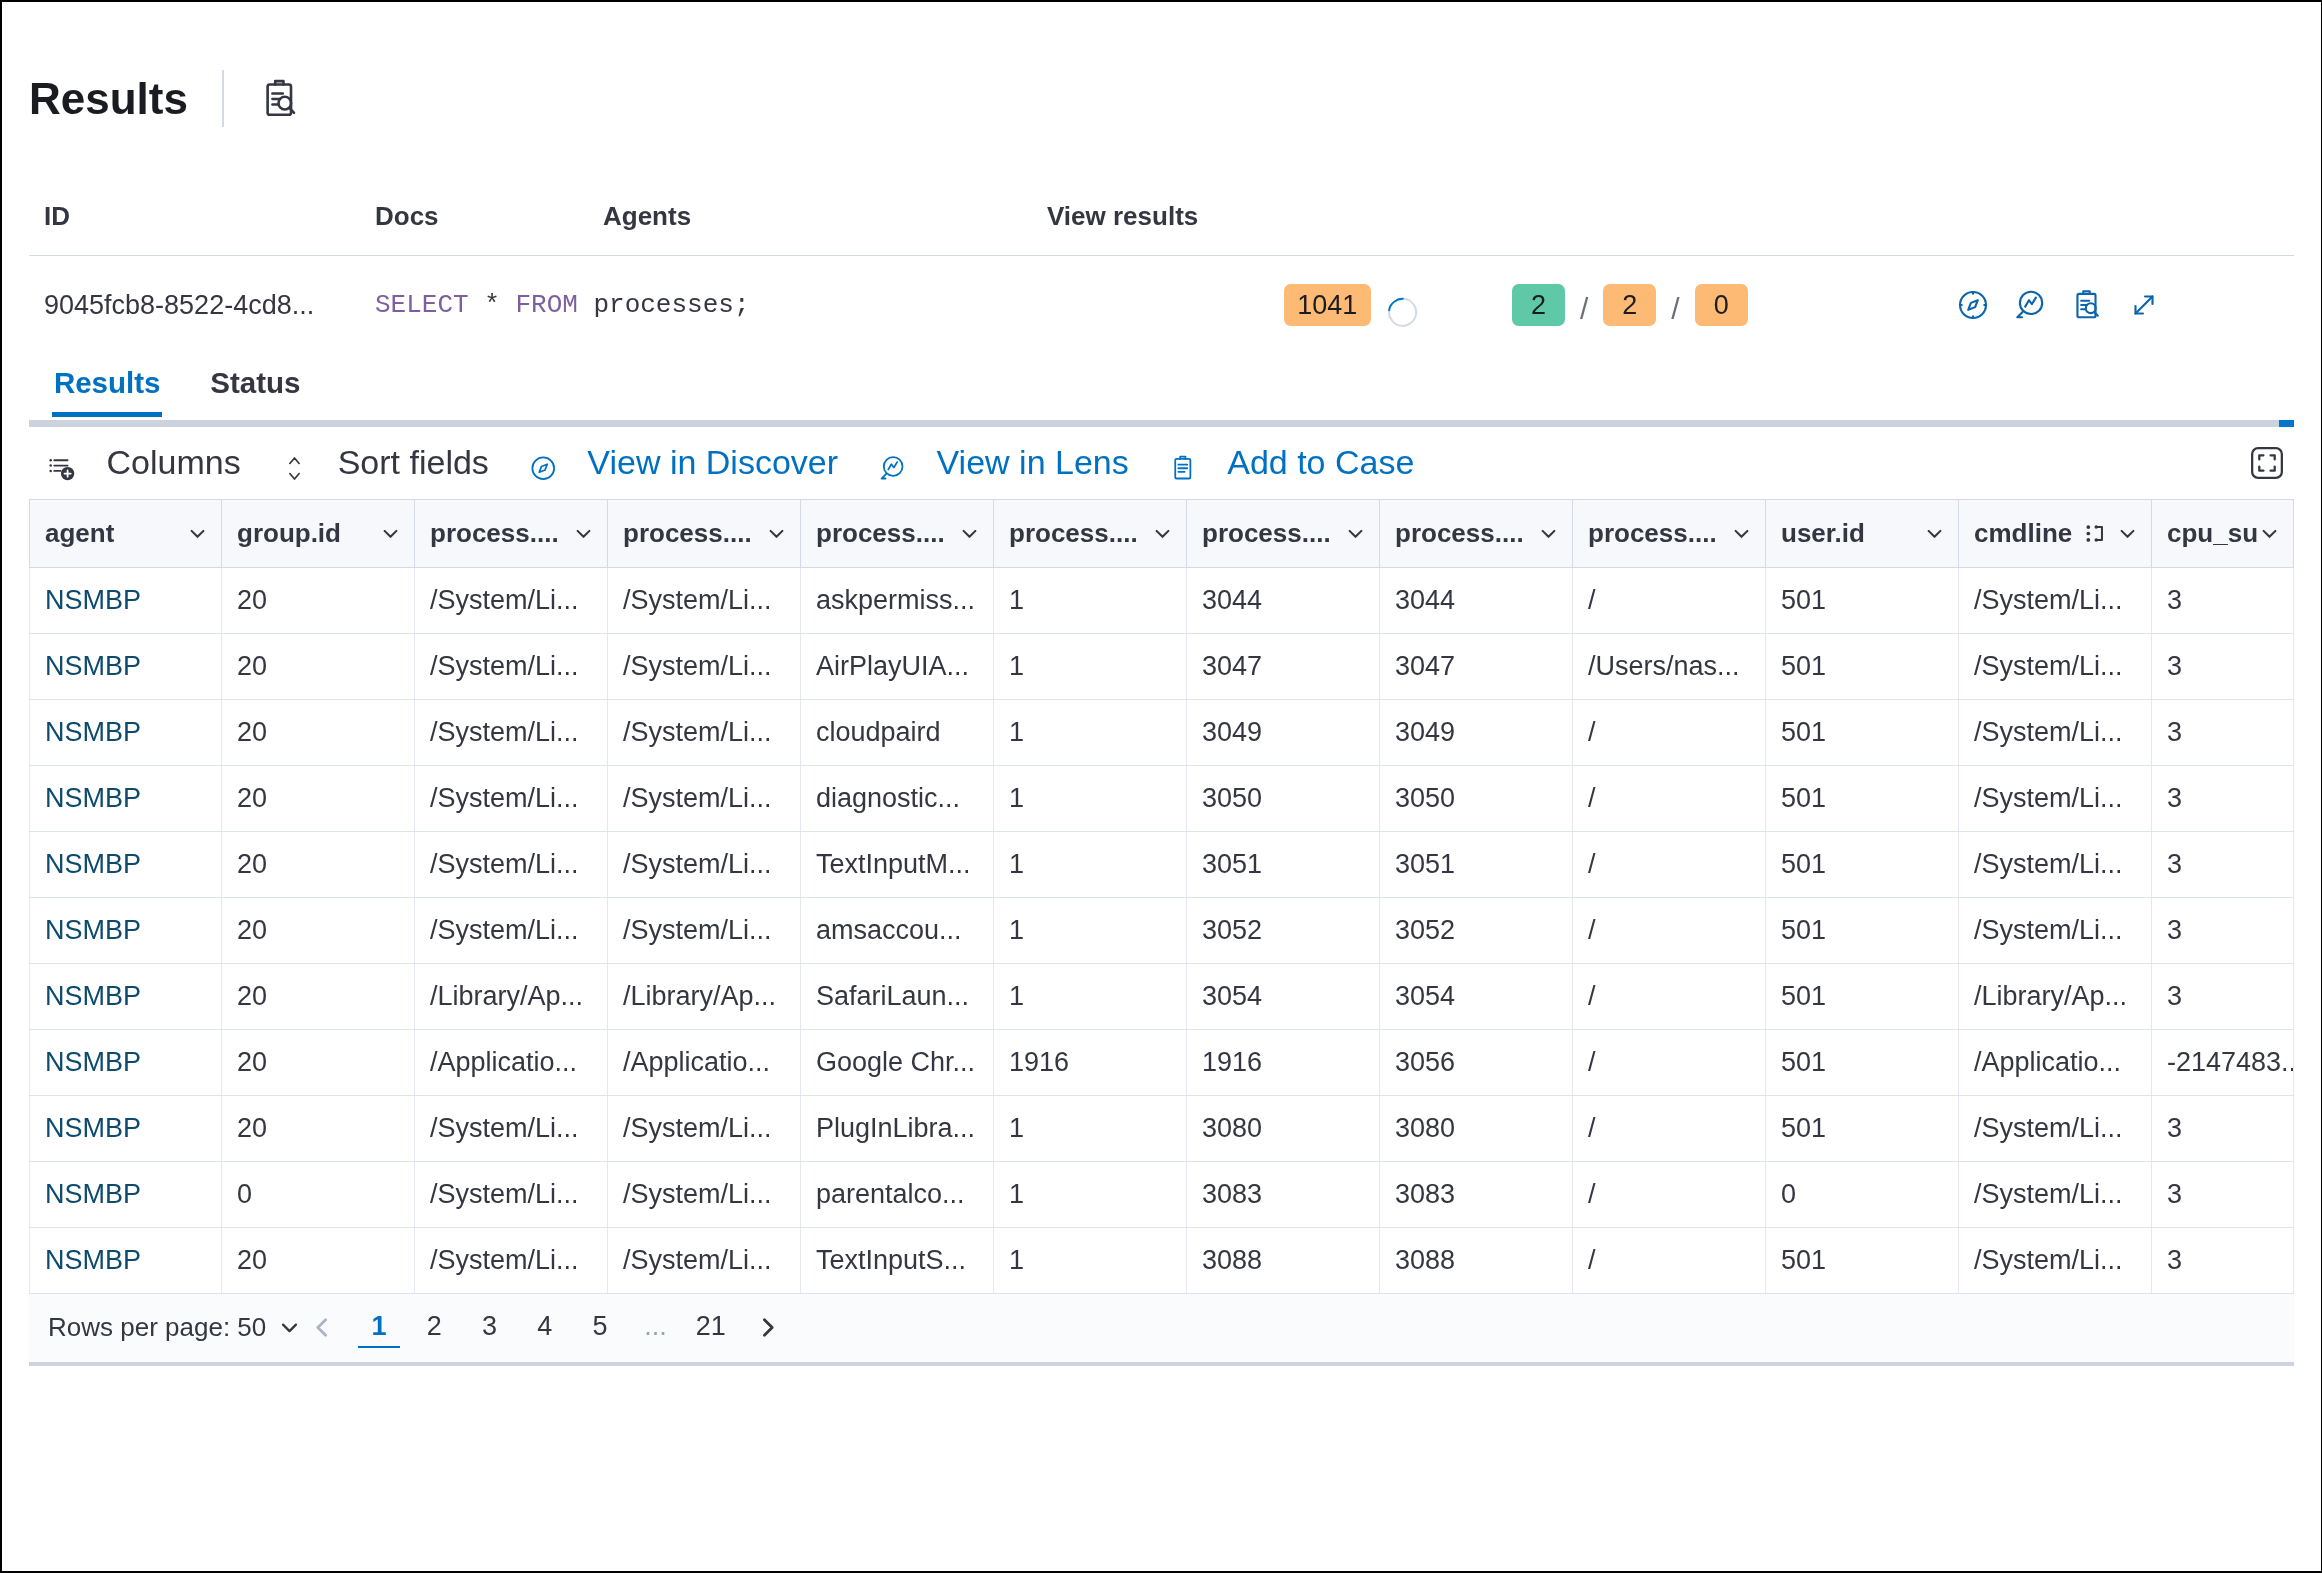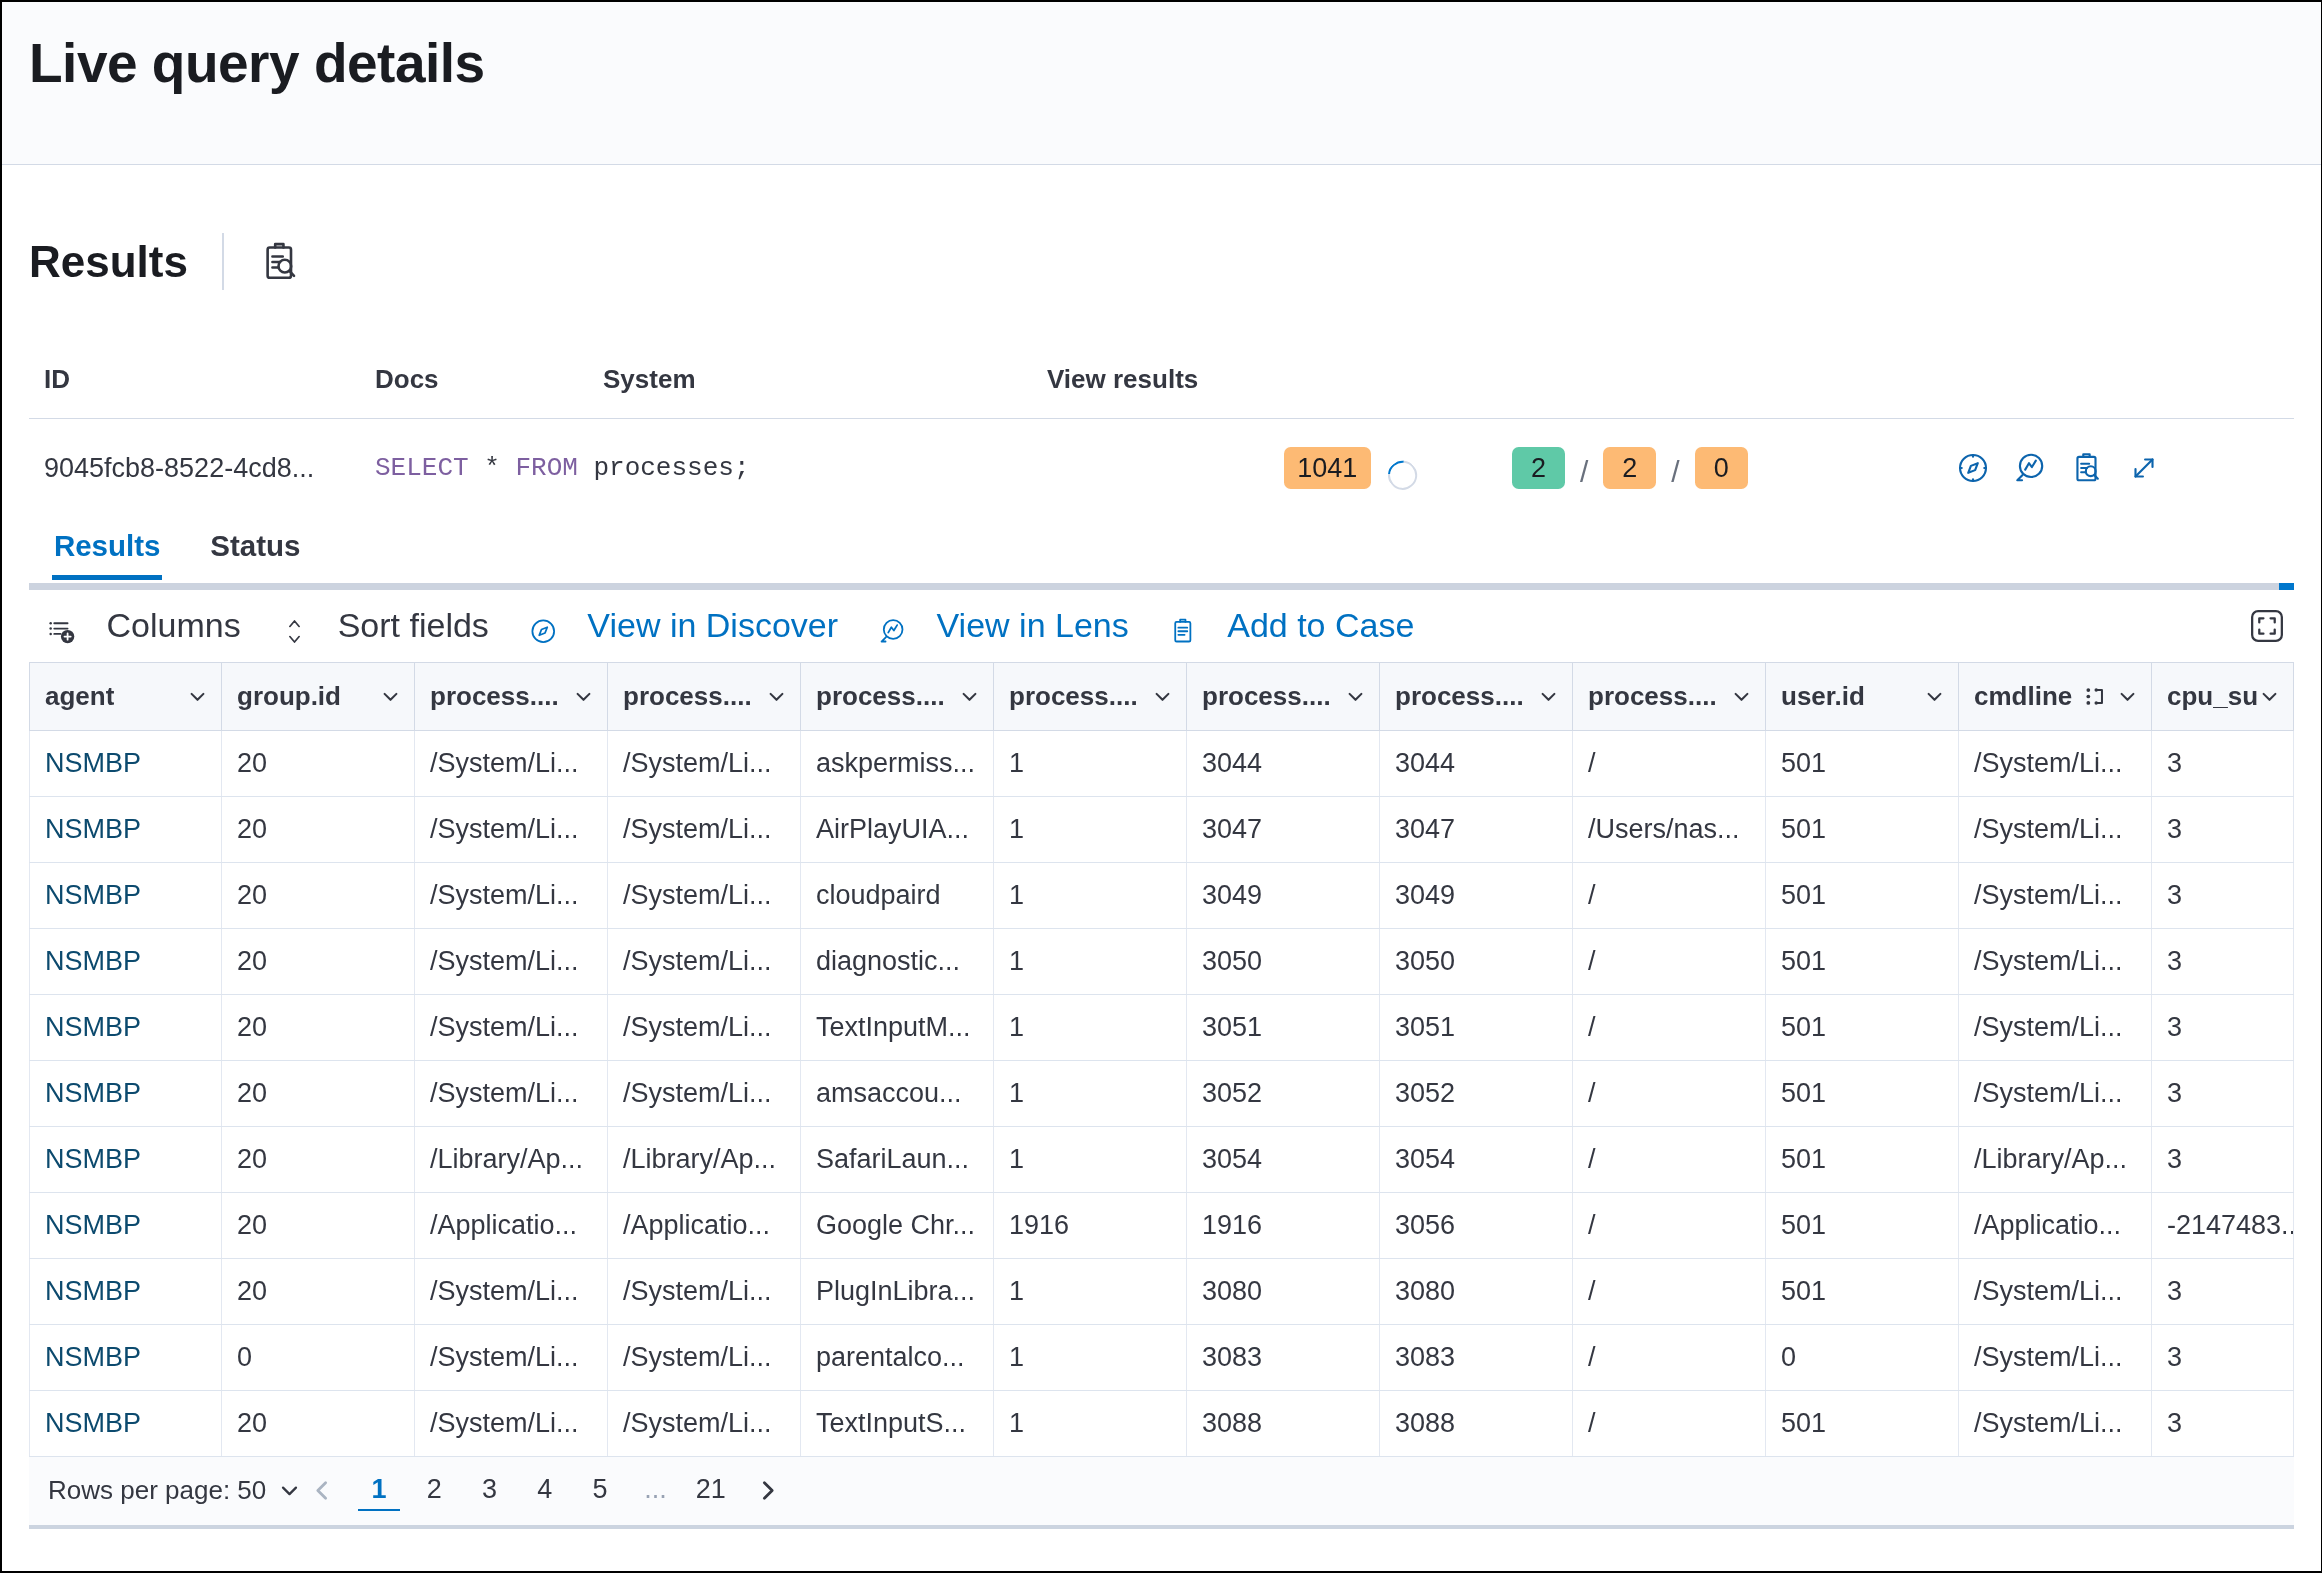--- a/index.html
+++ b/index.html
@@ -79,23 +79,20 @@
   .page-num.dots { color:#98a2b3; cursor:default; }
   .page-arrow { display:inline-flex; padding:0 9.5px; cursor:pointer; color:#343741; }
   .page-arrow.disabled { color:#aab4c2; cursor:default; }
   svg { display:block; }
 </style>
 </head>
 <body>
 
 <div class="window">
 
-  <div class="page-header">
-    <div class="page-title">Live query details</div>
-  </div>
 
   <div class="main">
 
     <div class="results-heading-row">
       <div class="results-heading">Results</div>
       <div class="heading-divider"></div>
       <span class="icon">
         <svg width="44" height="44" viewBox="0 0 32 32" fill="none" stroke="#343741" stroke-width="1.9" stroke-linecap="round" stroke-linejoin="round">
           <rect x="7" y="5.5" width="17" height="22" rx="1.5"></rect>
           <path d="M12.5 5.5 v-2.5 h6 v2.5"></path>
@@ -103,21 +100,21 @@
           <circle cx="19.5" cy="19" r="4.6"></circle>
           <path d="M22.8 22.5 l3.4 3.6"></path>
         </svg>
       </span>
     </div>
 
     <div class="summary">
       <div class="summary-header">
         <div class="col-id">ID</div>
         <div class="col-docs">Docs</div>
-        <div class="col-agents">System</div>
+        <div class="col-agents">Agents</div>
         <div class="col-view">View results</div>
       </div>
       <div class="summary-row">
         <div class="col-id">
             <span class="id-value">9045fcb8-8522-4cd8...</span>
           </div>
         <div class="col-query">
           <span class="query-code"><span class="sql-kw">SELECT</span><span> * </span><span class="sql-kw">FROM</span><span> processes;</span></span>
         </div>
         <div class="col-docs">

